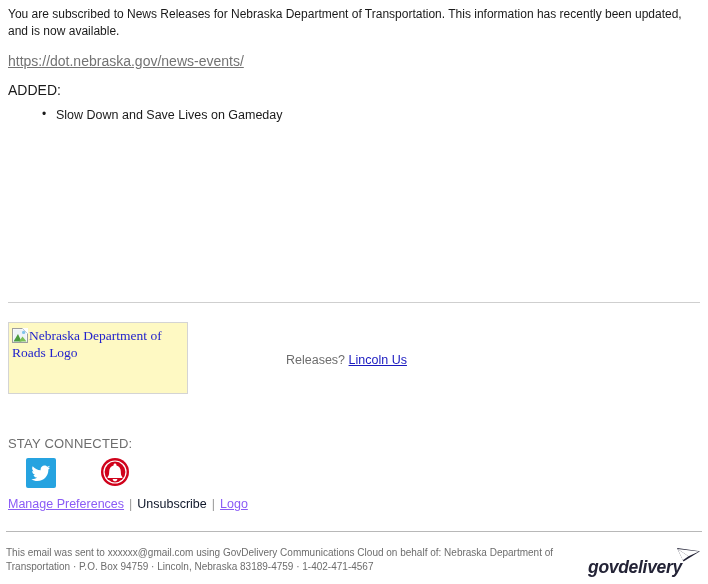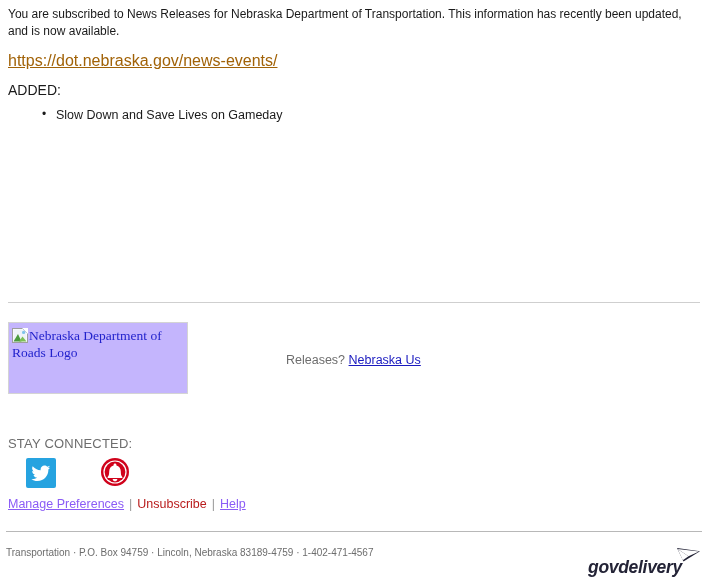--- a/index.html
+++ b/index.html
@@ -24,23 +24,23 @@
     width: 684px;
   }
   .intro-paragraph {
     font-size: 12px;
     line-height: 17px;
     color: #1a1a1a;
     margin: 0 0 12px 0;
   }
   .source-link {
     display: inline-block;
-    font-size: 16px;
-    line-height: 16px;
-    color: #a16207;
+    font-size: 14px;
+    line-height: 16px;
+    color: #737373;
     text-decoration: underline;
     margin: 0 0 13px 0;
   }
   .added-label {
     font-size: 14px;
     line-height: 16px;
     color: #1a1a1a;
     margin: 0 0 8px 0;
   }
   .added-list {
@@ -83,21 +83,21 @@
     height: 90px;
   }
   .logo-placeholder {
     position: absolute;
     left: 8px;
     top: 6px;
     width: 180px;
     height: 72px;
     border: 1px solid #d4d4d4;
     box-sizing: border-box;
-    background: #c4b5fd;
+    background: #fef9c3;
     overflow: hidden;
   }
   .logo-alt-wrap {
     position: absolute;
     left: 3px;
     top: 4px;
     right: 2px;
     font-size: 13.5px;
     line-height: 17px;
     color: #2222cc;
@@ -164,21 +164,21 @@
   .links-row {
     font-size: 12.5px;
     line-height: 17px;
     color: #6d6d6d;
     margin-top: 2px;
   }
   .links-row a {
     color: #8b5cf6;
   }
   .links-row .plain {
-    color: #b91c1c;
+    color: #0f172a;
   }
   .links-row .sep {
     color: #9a9a9a;
     padding: 0 5px;
   }
 
   
   .footer-legal {
     position: absolute;
     left: 6px;
@@ -228,21 +228,21 @@
           <circle cx="11.6" cy="4.4" r="1.6" fill="#7fc3ea"></circle>
           <path d="M10 0 L16 0 L16 6 Z" fill="#ffffff"></path>
           <path d="M10.4 0.4 L15.6 5.6" stroke="#b9c4cf" stroke-width="0.9" fill="none"></path>
         </svg>
       </span><span>Nebraska Department of Roads Logo</span>
     </span>
   </a>
 
   <div class="questions-block">
     <span>Releases?</span>
-    <a class="contact-link" href="#">Nebraska Us</a>
+    <a class="contact-link" href="#">Lincoln Us</a>
   </div>
 </div>
 
 <div class="stay-connected">
   <div class="section-heading">STAY CONNECTED:</div>
 
   <div class="social-row">
 
     <a class="social-icon social-twitter" href="#">
       <svg width="30" height="30" viewBox="0 0 30 30" xmlns="http://www.w3.org/2000/svg">
@@ -260,27 +260,28 @@
         <path d="M12.7 22.1h4.6c0 1.27-1.03 2.3-2.3 2.3s-2.3-1.03-2.3-2.3z" fill="#ffffff"></path>
       </svg>
     </a>
 
   </div>
 </div>
 
 <div class="subscriber-services">
 
   <div class="links-row">
-    <a href="#">Manage Preferences</a><span class="sep">|</span><span class="plain">Unsubscribe</span><span class="sep">|</span><a href="#">Help</a>
+    <a href="#">Manage Preferences</a><span class="sep">|</span><span class="plain">Unsubscribe</span><span class="sep">|</span><a href="#">Logo</a>
   </div>
 </div>
 
 <div class="rule rule-bottom"></div>
 
 <div class="footer-legal">
+  <span>This email was sent to xxxxxx@gmail.com using GovDelivery Communications Cloud on behalf of: Nebraska Department of</span>
   <span class="line2">Transportation · P.O. Box 94759 · Lincoln, Nebraska 83189-4759 · 1-402-471-4567</span>
 </div>
 
 <div class="govdelivery-logo">
   <svg width="114" height="30" viewBox="0 0 114 30" xmlns="http://www.w3.org/2000/svg">
     <g>
       <path d="M89 1 L112 4.2 L95.5 14.5 Z" fill="#232336"></path>
       <path d="M89.6 1.9 L100.5 9.2 L111 4.6 Z" fill="#ffffff"></path>
       <path d="M89.6 1.9 L100.5 9.2 L94.8 13.2 Z" fill="#ffffff"></path>
     </g>

